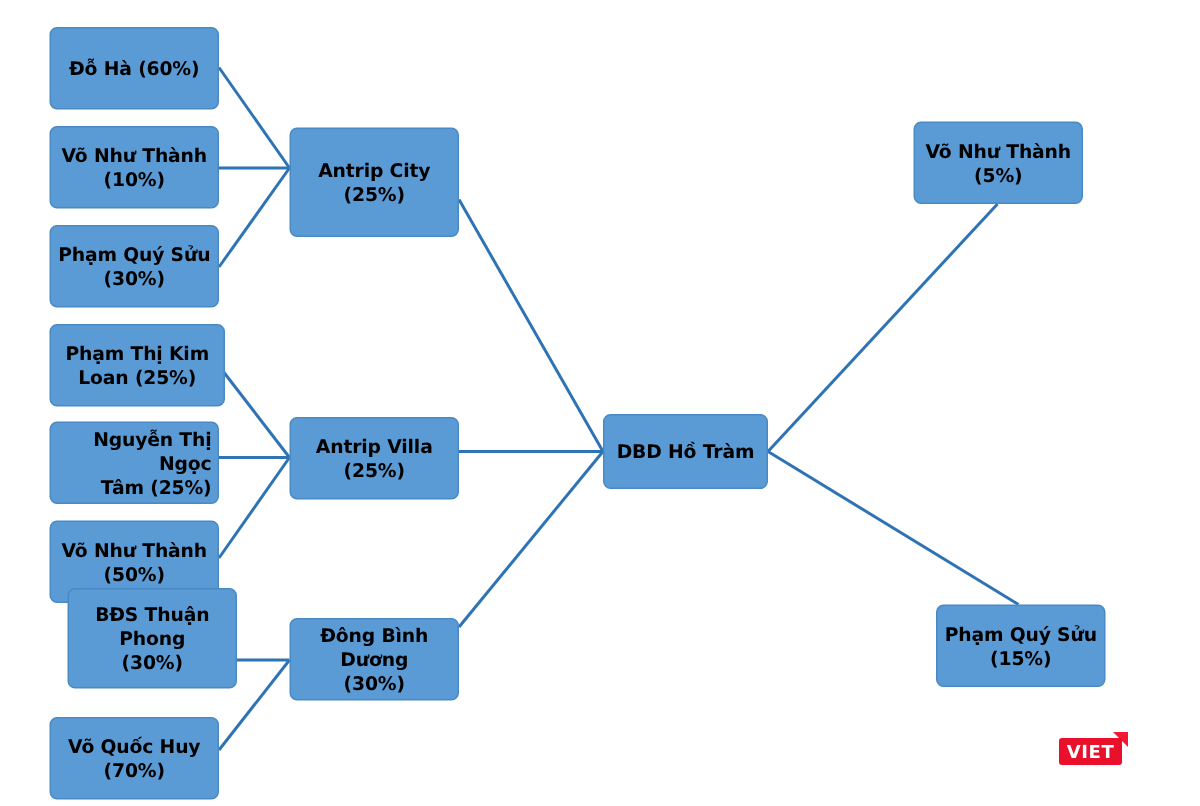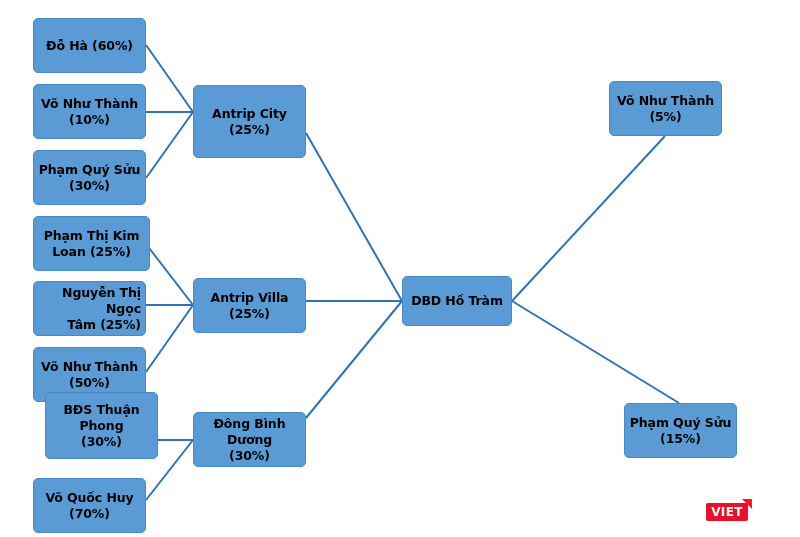--- a/index.html
+++ b/index.html
@@ -45,21 +45,21 @@
     z-index: 2;
   }
   .node .label {
     display: block;
     width: 100%;
     white-space: pre-line;
   }
   #logo {
     position: absolute;
     left: 706px;
-    top: 499px;
+    top: 488px;
     width: 48px;
     height: 22px;
     z-index: 3;
   }
   #logo .logo-body {
     position: absolute;
     left: 0;
     top: 4px;
     width: 42px;
     height: 18px;

